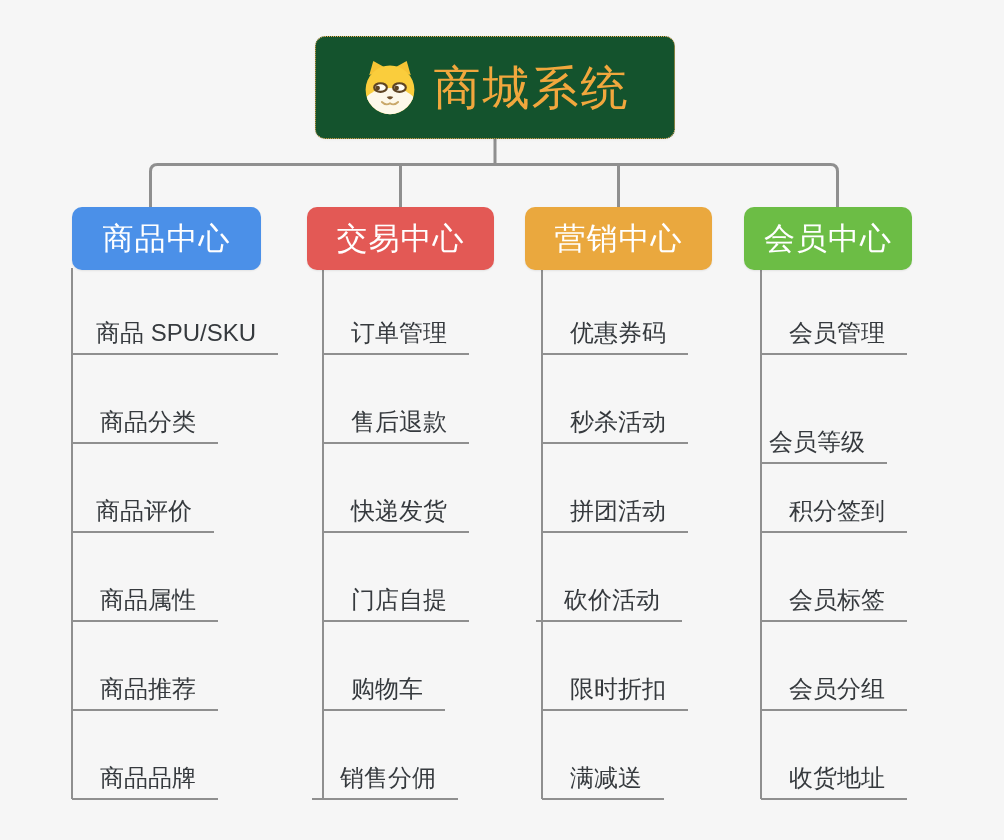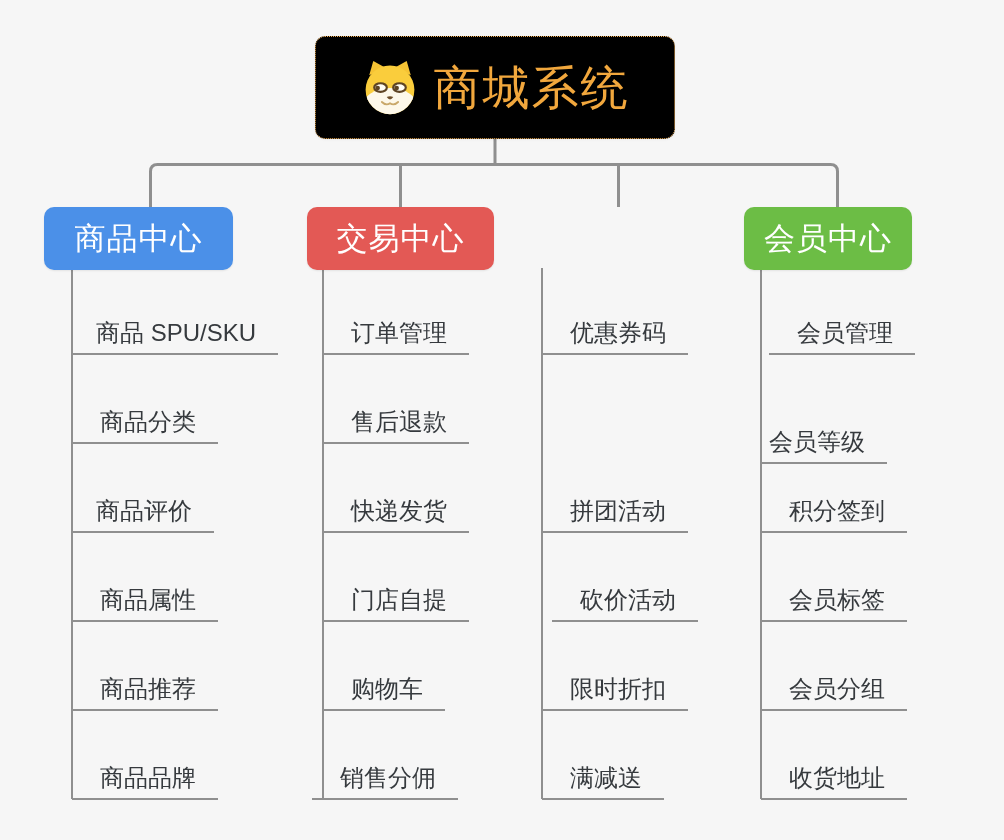--- a/index.html
+++ b/index.html
@@ -3,21 +3,21 @@
 <meta charset="utf-8">
 <style>
   html,body{margin:0;padding:0;background:#f6f6f6;}
   #canvas{
     position:relative;width:1004px;height:840px;background:#f6f6f6;
     font-family:"Liberation Sans","DejaVu Sans",sans-serif;overflow:hidden;
   }
   #connectors{position:absolute;left:0;top:0;z-index:0;}
   .root-node{
     position:absolute;left:315px;top:36px;width:360px;height:103px;
-    background:#000000;border:1px dotted #efae55;border-radius:10px;
+    background:#14532d;border:1px dotted #efae55;border-radius:10px;
     box-sizing:border-box;display:flex;align-items:center;justify-content:center;
     gap:15px;z-index:2;box-shadow:0 1px 3px rgba(0,0,0,0.04);
   }
   .root-title{
     font-size:47px;letter-spacing:2px;color:#f1a73d;font-weight:400;
     white-space:nowrap;line-height:1;
   }
   .branch-node{
     position:absolute;top:207px;height:63px;border-radius:10px;
     display:flex;align-items:center;justify-content:center;
@@ -61,45 +61,49 @@
       <ellipse cx="21.5" cy="30.5" rx="7" ry="4.8" fill="#fffdf5" stroke="#5e4423" stroke-width="2.4"></ellipse>
       <circle cx="18.3" cy="31" r="2.6" fill="#5e4423"></circle>
       <ellipse cx="42.5" cy="30.5" rx="7" ry="4.8" fill="#fffdf5" stroke="#5e4423" stroke-width="2.4"></ellipse>
       <circle cx="39.3" cy="31" r="2.6" fill="#5e4423"></circle>
       <path d="M28.3 41 Q32 39 35.7 41 Q32 46.2 28.3 41 Z" fill="#6e4f2a"></path>
       <path d="M23 46.5 Q27.5 51 32 48 Q36.5 51 41 46.5" fill="none" stroke="#c9a86a" stroke-width="2" stroke-linecap="round"></path>
     </svg>
     <span class="root-title">商城系统</span>
   </div>
 
-<div class="branch-node" style="left: 44px; width: 189px; background: rgb(75, 144, 232); text-align: center;">
+<div class="branch-node" style="left: 72px; width: 189px; background: rgb(75, 144, 232); text-align: center;">
       <span>商品中心</span>
     </div>
     <div class="leaf" style="left: 72px; top: 309px; padding-left: 24px;">商品 SPU/SKU</div>
     <div class="leaf" style="left: 72px; top: 398px;">商品分类</div>
     <div class="leaf" style="left: 72px; top: 487px; padding-left: 24px;">商品评价</div>
     <div class="leaf" style="left: 72px; top: 576px;">商品属性</div>
     <div class="leaf" style="left: 72px; top: 665px;">商品推荐</div>
     <div class="leaf" style="left: 72px; top: 754px;">商品品牌</div>
     <div class="branch-node" style="left: 307px; width: 187px; background: rgb(227, 89, 85);">
       <span>交易中心</span>
     </div>
     <div class="leaf" style="left: 323px; top: 309px;">订单管理</div>
     <div class="leaf" style="left: 323px; top: 398px;">售后退款</div>
     <div class="leaf" style="left: 323px; top: 487px;">快递发货</div>
     <div class="leaf" style="left: 323px; top: 576px;">门店自提</div>
     <div class="leaf" style="left: 323px; top: 665px;">购物车</div>
     <div class="leaf" style="left: 312px; top: 754px;">销售分佣</div>
+    <div class="branch-node" style="left: 525px; width: 187px; background: rgb(234, 168, 62);">
+      <span>营销中心</span>
+    </div>
     <div class="leaf" style="left: 542px; top: 309px;">优惠券码</div>
+    <div class="leaf" style="left: 542px; top: 398px;">秒杀活动</div>
     <div class="leaf" style="left: 542px; top: 487px;">拼团活动</div>
-    <div class="leaf" style="left: 552px; top: 576px; text-align: right;">砍价活动</div>
+    <div class="leaf" style="left: 536px; top: 576px; text-align: right;">砍价活动</div>
     <div class="leaf" style="left: 542px; top: 665px;">限时折扣</div>
     <div class="leaf" style="left: 542px; top: 754px;">满减送</div>
     <div class="branch-node" style="left: 744px; width: 168px; background: rgb(108, 189, 69);">
       <span>会员中心</span>
     </div>
-    <div class="leaf" style="left: 761px; top: 309px; margin-left: 8px;">会员管理</div>
+    <div class="leaf" style="left: 761px; top: 309px;">会员管理</div>
     <div class="leaf" style="left: 761px; top: 418px; padding-left: 8px;">会员等级</div>
     <div class="leaf" style="left: 761px; top: 487px;">积分签到</div>
     <div class="leaf" style="left: 761px; top: 576px;">会员标签</div>
     <div class="leaf" style="left: 761px; top: 665px;">会员分组</div>
     <div class="leaf" style="left: 761px; top: 754px;">收货地址</div>
   </div>
 
 </body></html>

